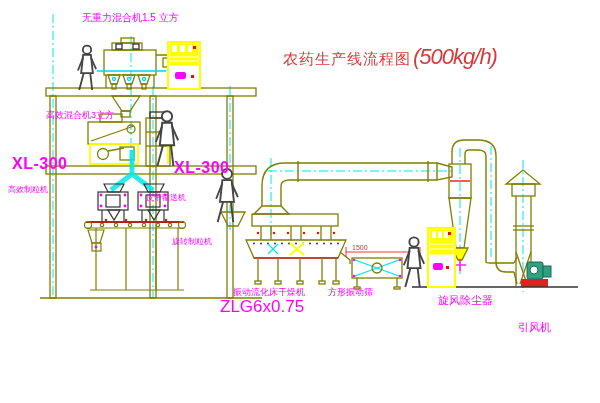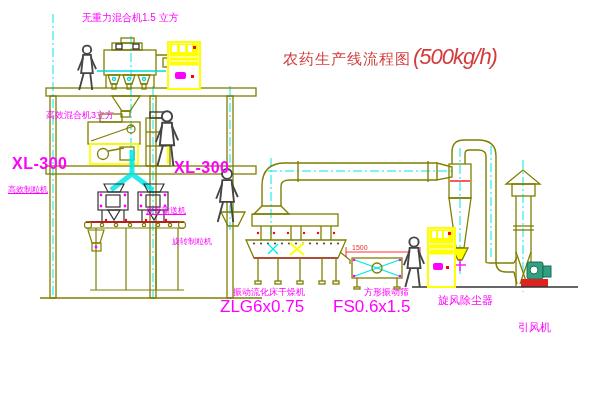--- a/index.html
+++ b/index.html
@@ -321,30 +321,29 @@
 
   <div class="title-row">
     <span class="title-cn">农药生产线流程图</span>
     <span class="title-cap">(500kg/h)</span>
   </div>
 
   <div class="lbl" style="left:82px;top:13px;font-size:10px;text-align:right;">无重力混合机1.5 立方</div>
   <div class="lbl" style="left:46px;top:111px;font-size:9px;">高效混合机3立方</div>
 
   <div class="lbl model" style="left:12px;top:156px;">XL-300</div>
-  <div class="lbl" style="left:8px;top:186px;font-size:8px;text-decoration:underline;">高效制粒机</div>
+  <div class="lbl" style="left:8px;top:186px;font-size:8px;">高效制粒机</div>
 
   <div class="lbl model" style="left:174px;top:160px;">XL-300</div>
   <div class="lbl" style="left:172px;top:190px;font-size:8px;margin-top:48px;">旋转制粒机</div>
 
-  <div class="lbl" style="left:146px;top:207px;font-size:8px;text-decoration:underline;">皮带输送机</div>
+  <div class="lbl" style="left:146px;top:194px;font-size:8px;">皮带输送机</div>
 
   <div class="lbl" style="left:233px;top:288px;font-size:9px;font-family:Liberation Serif, serif;">振动流化床干燥机</div>
   <div class="lbl" style="left:220px;top:298px;font-size:17px;">ZLG6x0.75</div>
 
-  <div class="lbl" style="left:364px;top:288px;font-size:9px;">方形振动筛</div>
-  <div class="lbl" style="left:333px;top:298px;font-size:17px;">FS0.6x1.5</div>
+  <div class="lbl" style="left:328px;top:288px;font-size:9px;">方形振动筛</div>
 
   <div class="lbl" style="left:438px;top:295px;font-size:11px;">旋风除尘器</div>
   <div class="lbl" style="left:518px;top:295px;font-size:11px;margin-top:27px;">引风机</div>
 
   <div class="lbl dim" style="left:352px;top:244px;font-size:7px;">1500</div>
 </div>
 
 </body></html>

